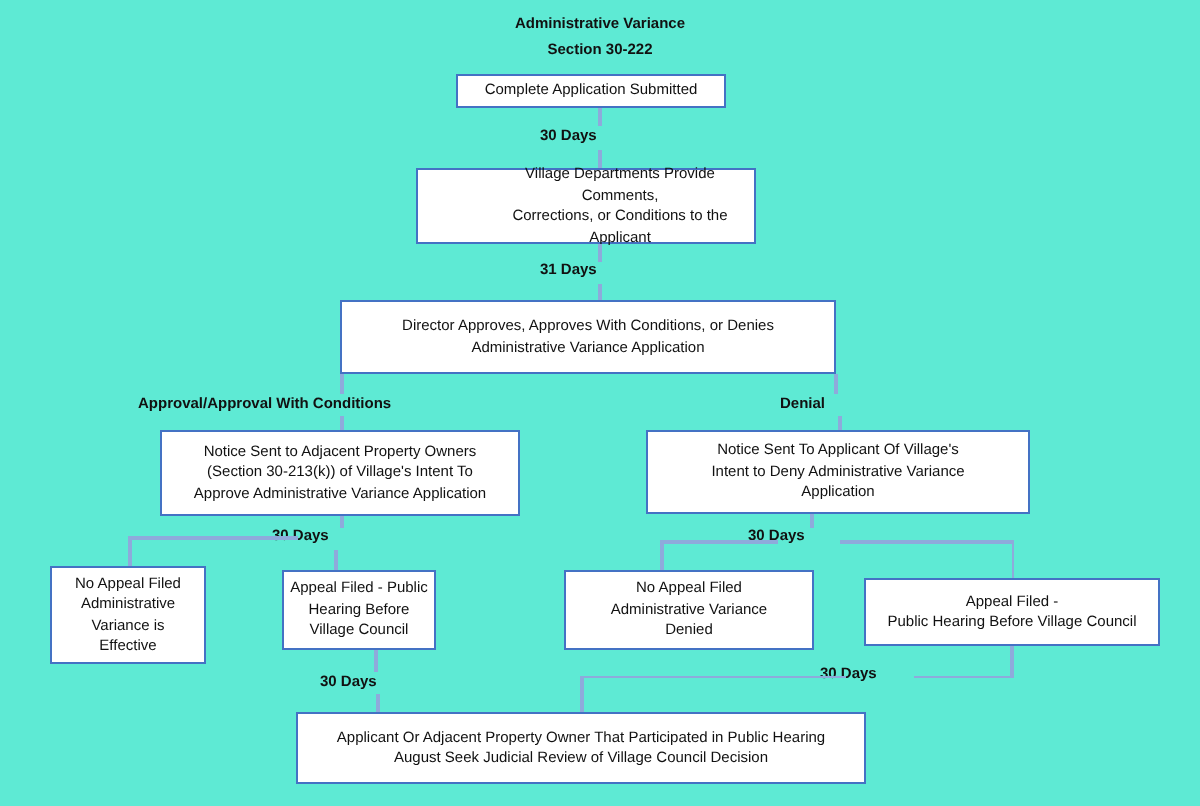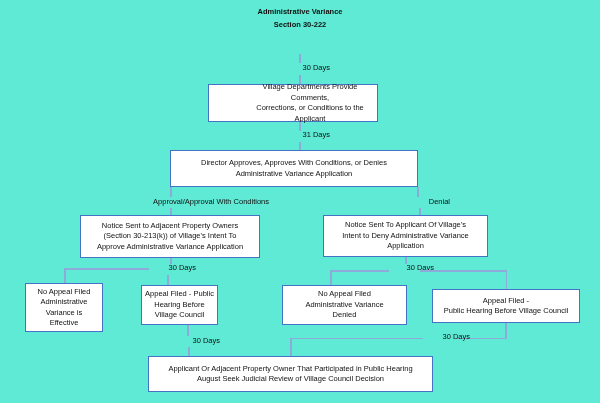--- a/index.html
+++ b/index.html
@@ -8,36 +8,37 @@
     position:relative; width:600px; height:403px; background:#5eead4;
     font-family:"Liberation Sans", sans-serif; color:var(--text);
   }
   .box {
     position:absolute; border:1.5px solid var(--border); background:#ffffff;
     display:flex; align-items:center; justify-content:center;
     text-align:center; white-space:pre-line; font-size:7.5px; line-height:1.4;
     box-sizing:border-box; padding:1px 2px;
   }
   .elabel {
-    position:absolute; font-weight:normal; font-size:7.5px; text-align:right;
+    position:absolute; font-weight:bold; font-size:7.5px; text-align:left;
     white-space:nowrap;
   }
   .title { position:absolute; left:0; width:600px; text-align:center;
     font-weight:bold; font-size:7.5px; }
   .vl { position:absolute; width:1.5px; background:var(--line); }
   .hl { position:absolute; height:1.5px; background:var(--line); }
 </style>
 </head>
 <body>
 
 <div id="canvas">
 
   <div class="title" style="top:7px;">Administrative Variance</div>
   <div class="title" style="top:20px;">Section 30-222</div>
 
+  <div class="box" style="left:228px; top:37px; width:135px; height:17px;">Complete Application Submitted</div>
 
   <div class="vl" style="left:299px; top:54px; height:9px;"></div>
   <div class="elabel" style="left:270px; top:63px; width:60px;">30 Days</div>
   <div class="vl" style="left:299px; top:75px; height:9px;"></div>
 
   <div class="box" style="left:208px; top:84px; width:170px; height:38px;padding-left:36px;">Village Departments Provide Comments,
 Corrections, or Conditions to the Applicant</div>
 
   <div class="vl" style="left:299px; top:122px; height:9px;"></div>
   <div class="elabel" style="left:270px; top:130px; width:60px;">31 Days</div>
@@ -51,21 +52,21 @@
 
   <div class="elabel" style="left:69px; top:197px; width:200px;">Approval/Approval With Conditions</div>
   <div class="elabel" style="left:390px; top:197px; width:60px;">Denial</div>
 
   <div class="vl" style="left:170px; top:208px; height:7px;"></div>
   <div class="vl" style="left:419px; top:208px; height:7px;"></div>
 
   <div class="box" style="left:80px; top:215px; width:180px; height:43px;">Notice Sent to Adjacent Property Owners
 (Section 30-213(k)) of Village's Intent To
 Approve Administrative Variance Application</div>
-  <div class="box" style="left:323px; top:215px; width:165px; height:42px;">Notice Sent To Applicant Of Village's
+  <div class="box" style="left:323px; top:215px; width:192px; height:42px;">Notice Sent To Applicant Of Village's
 Intent to Deny Administrative Variance
 Application</div>
 
   <div class="vl" style="left:170px; top:258px; height:6px;"></div>
   <div class="elabel" style="left:136px; top:263px; width:60px;">30 Days</div>
   <div class="hl" style="left:64px; top:268px; width:85px;"></div>
   <div class="vl" style="left:64px; top:268px; height:15px;"></div>
   <div class="vl" style="left:167px; top:275px; height:10px;"></div>
 
   <div class="vl" style="left:405px; top:257px; height:7px;"></div>

